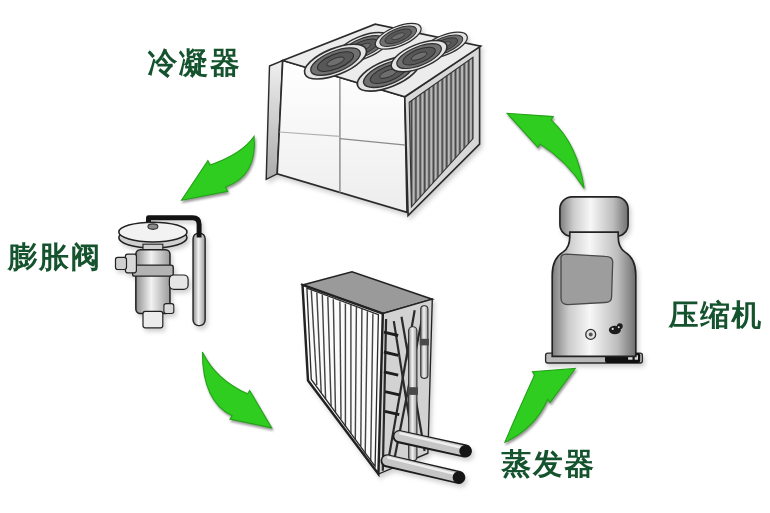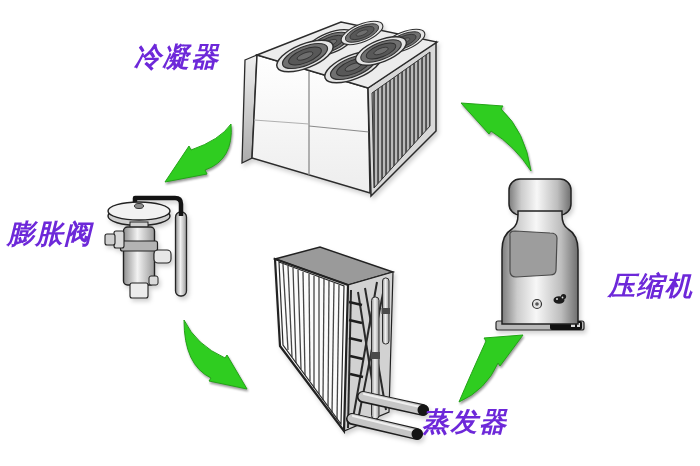--- a/index.html
+++ b/index.html
@@ -9,25 +9,24 @@
     background:#ffffff;
     overflow:hidden;
     font-family:"Liberation Serif", serif;
   }
   #art{position:absolute;left:0;top:0;}
   .label{
     position:absolute;
     font-family:"Liberation Serif", serif;
     font-weight:bold;
     font-size:27px;
-    color:#6d28d9;
+    color:#14532d;
     letter-spacing:1.5px;
     white-space:nowrap;
     line-height:30px;
-    font-style:italic;
   }
   .machine{filter:drop-shadow(2px 3px 2px rgba(0,0,0,0.18));}
   .flow-arrow{filter:drop-shadow(1.5px 2px 1px rgba(0,0,0,0.40));}
 </style>
 </head>
 <body>
 
 <div id="stage">
 
   <svg id="art" width="700" height="466" viewBox="0 0 700 466" xmlns="http://www.w3.org/2000/svg">
@@ -220,15 +219,15 @@
       <path class="flow-arrow" stroke="#23a317" stroke-width="1" d="M531,171 Q525,131 501,109 L503,106 L461,103 L489,134 L491,131 Q515,146 531,171 Z" fill="#2fcd20"></path>
     </g>
   </svg>
 
   <div class="label" style="left:134px;top:42px;">冷凝器</div>
 
   <div class="label" style="left:608px;top:271px;">压缩机</div>
 
   <div class="label" style="left:7px;top:219px;">膨胀阀</div>
 
-  <div class="label" style="left:422px;top:407px;">蒸发器</div>
+  <div class="label" style="left:456px;top:407px;">蒸发器</div>
 
 </div>
 
 </body></html>

